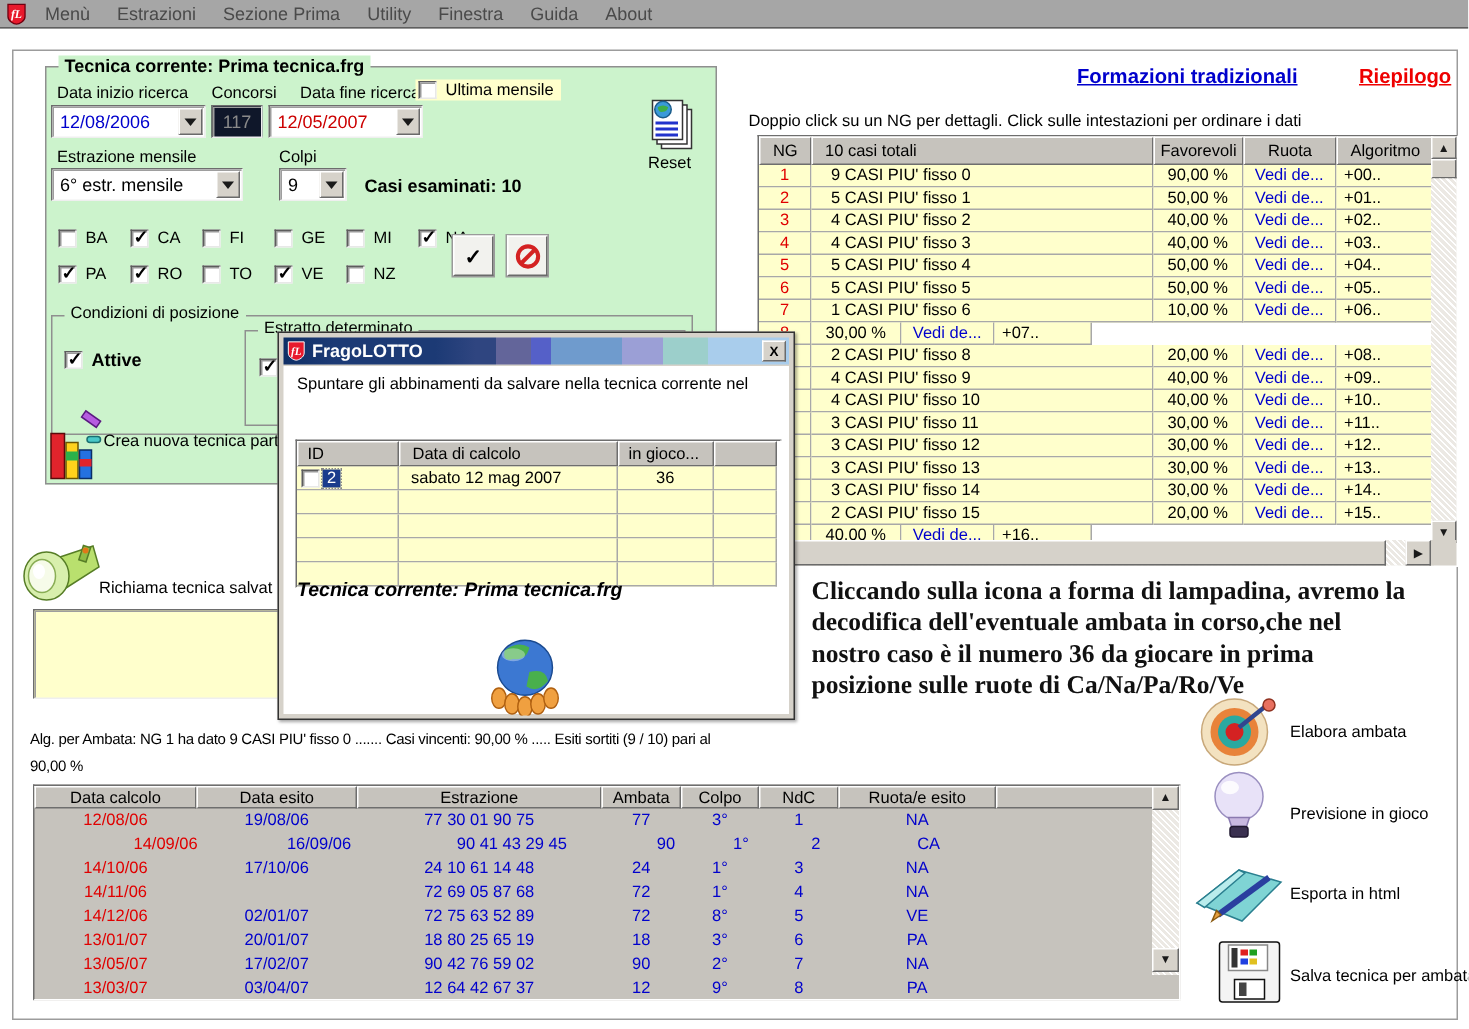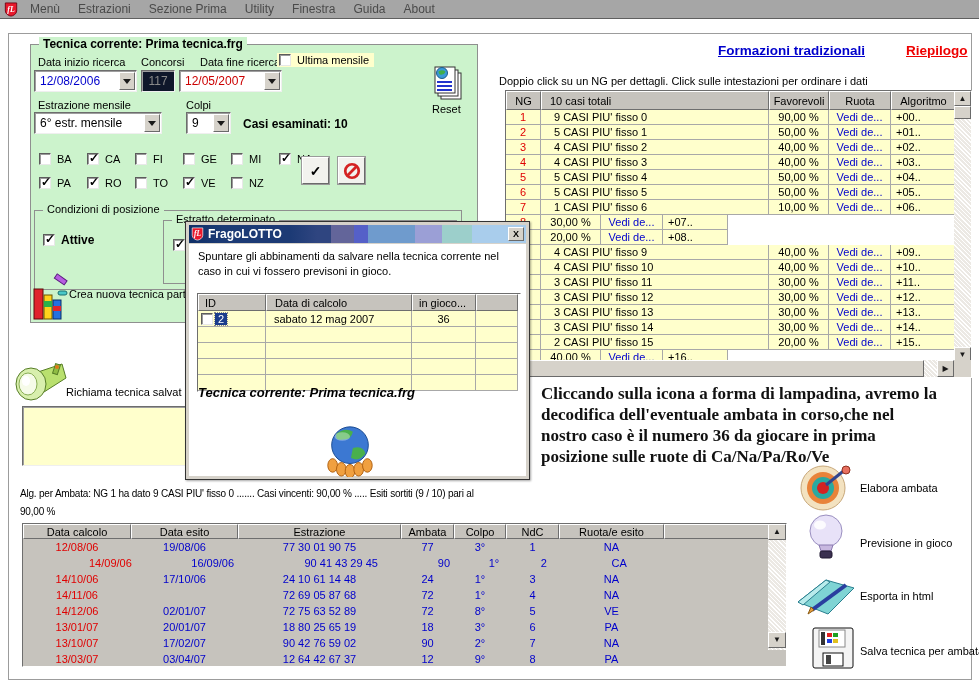--- a/index.html
+++ b/index.html
@@ -306,20 +306,21 @@
           <div class="ycell" style="width: 65px; justify-content: flex-start; color: rgb(0, 0, 0); padding-left: 5px;">+06..</div>
         </div>
         <div class="trow" style="height: 15px;">
           <div class="ycell" style="width: 35px; justify-content: center; color: rgb(224, 0, 0);">8</div>
           <div class="ycell" style="width: 60px; justify-content: center; color: rgb(0, 0, 0);">30,00 %</div>
           <div class="ycell" style="width: 62px; justify-content: center; color: rgb(0, 0, 204);">Vedi de...</div>
           <div class="ycell" style="width: 65px; justify-content: flex-start; color: rgb(0, 0, 0); padding-left: 5px;">+07..</div>
         </div>
         <div class="trow" style="height: 15px;">
           <div class="ycell" style="width: 35px; justify-content: center; color: rgb(224, 0, 0);">9</div>
+          <div class="ycell" style="width: 228px; justify-content: flex-start; color: rgb(0, 0, 0); padding-left: 13px;">2 CASI PIU' fisso 8</div>
           <div class="ycell" style="width: 60px; justify-content: center; color: rgb(0, 0, 0);">20,00 %</div>
           <div class="ycell" style="width: 62px; justify-content: center; color: rgb(0, 0, 204);">Vedi de...</div>
           <div class="ycell" style="width: 65px; justify-content: flex-start; color: rgb(0, 0, 0); padding-left: 5px;">+08..</div>
         </div>
         <div class="trow" style="height: 15px;">
           <div class="ycell" style="width: 35px; justify-content: center; color: rgb(224, 0, 0);">10</div>
           <div class="ycell" style="width: 228px; justify-content: flex-start; color: rgb(0, 0, 0); padding-left: 13px;">4 CASI PIU' fisso 9</div>
           <div class="ycell" style="width: 60px; justify-content: center; color: rgb(0, 0, 0);">40,00 %</div>
           <div class="ycell" style="width: 62px; justify-content: center; color: rgb(0, 0, 204);">Vedi de...</div>
           <div class="ycell" style="width: 65px; justify-content: flex-start; color: rgb(0, 0, 0); padding-left: 5px;">+09..</div>
@@ -462,21 +463,21 @@
           <div class="rcell" style="width: 108px; color: rgb(224, 0, 0);">13/01/07</div>
           <div class="rcell" style="width: 107px;">20/01/07</div>
           <div class="rcell" style="width: 163px;">18 80 25 65 19</div>
           <div class="rcell" style="width: 53px;">18</div>
           <div class="rcell" style="width: 52px;">3°</div>
           <div class="rcell" style="width: 53px;">6</div>
           <div class="rcell" style="width: 105px;">PA</div>
           <div class="rcell" style="width: 105px;"></div>
         </div>
         <div class="trow" style="height: 16px;">
-          <div class="rcell" style="width: 108px; color: rgb(224, 0, 0);">13/10/07</div>
+          <div class="rcell" style="width: 108px; color: rgb(224, 0, 0);">13/05/07</div>
           <div class="rcell" style="width: 107px;">17/02/07</div>
           <div class="rcell" style="width: 163px;">90 42 76 59 02</div>
           <div class="rcell" style="width: 53px;">90</div>
           <div class="rcell" style="width: 52px;">2°</div>
           <div class="rcell" style="width: 53px;">7</div>
           <div class="rcell" style="width: 105px;">NA</div>
           <div class="rcell" style="width: 105px;"></div>
         </div>
         <div class="trow" style="height: 16px;">
           <div class="rcell" style="width: 108px; color: rgb(224, 0, 0);">13/03/07</div>
@@ -539,21 +540,20 @@
       <svg width="13" height="14" viewBox="0 0 16 17">
         <path d="M1.5 1h13v9.2c0 3.4-4.4 5.8-6.5 5.8S1.5 13.6 1.5 10.2z" fill="#e8192c" stroke="#fff" stroke-width="0.8"></path>
         <text x="8" y="11.5" font-size="9" font-weight="bold" fill="#fff" text-anchor="middle" font-family="Liberation Serif,serif" font-style="italic">fL</text>
       </svg>
       <span class="t">FragoLOTTO</span>
       <span class="dclose">X</span>
     </div>
     <div class="dbody">
       <div style="position:absolute;left:9px;top:5px;line-height:15px">
         <div>Spuntare gli abbinamenti da salvare nella tecnica corrente nel</div>
-        <div>caso in cui vi fossero previsoni in gioco.</div>
       </div>
       <div style="position:absolute;left:8px;top:49px;width:324px;border:1px solid;border-color:#6e6e6e #fff #fff #6e6e6e;background:#fff">
         <div class="trow" style="height:17px">
           <div class="hcell" style="width:68px;justify-content:flex-start;padding-left:6px">ID</div>
           <div class="hcell" style="width:146px;justify-content:flex-start;padding-left:8px">Data di calcolo</div>
           <div class="hcell" style="width:64px;justify-content:flex-start;padding-left:6px">in gioco...</div>
           <div class="hcell" style="width:42px"></div>
         </div>
         <div id="dlg-body">
             <div class="trow" style="height: 16px;">

